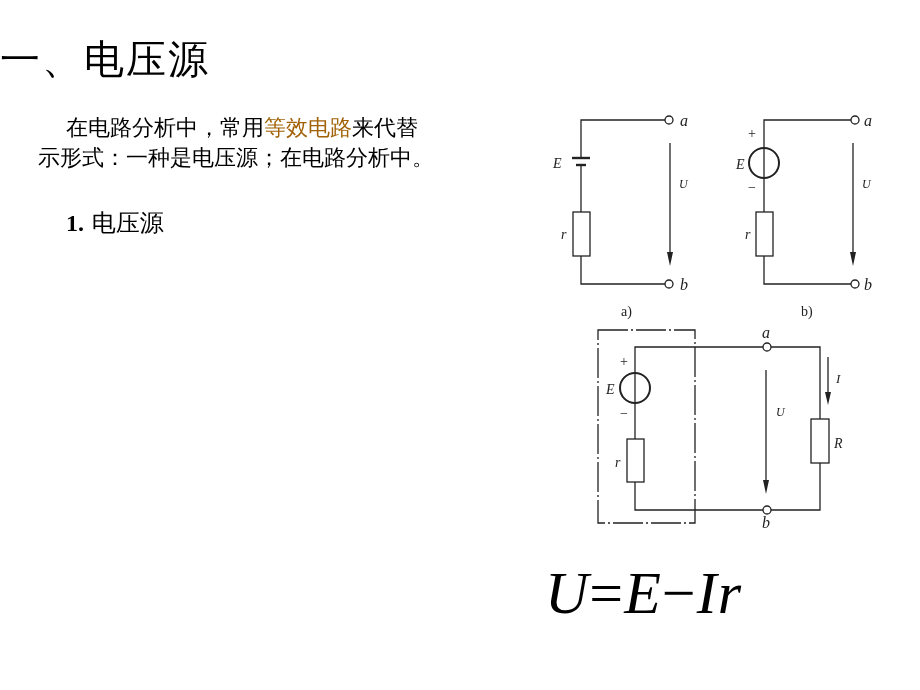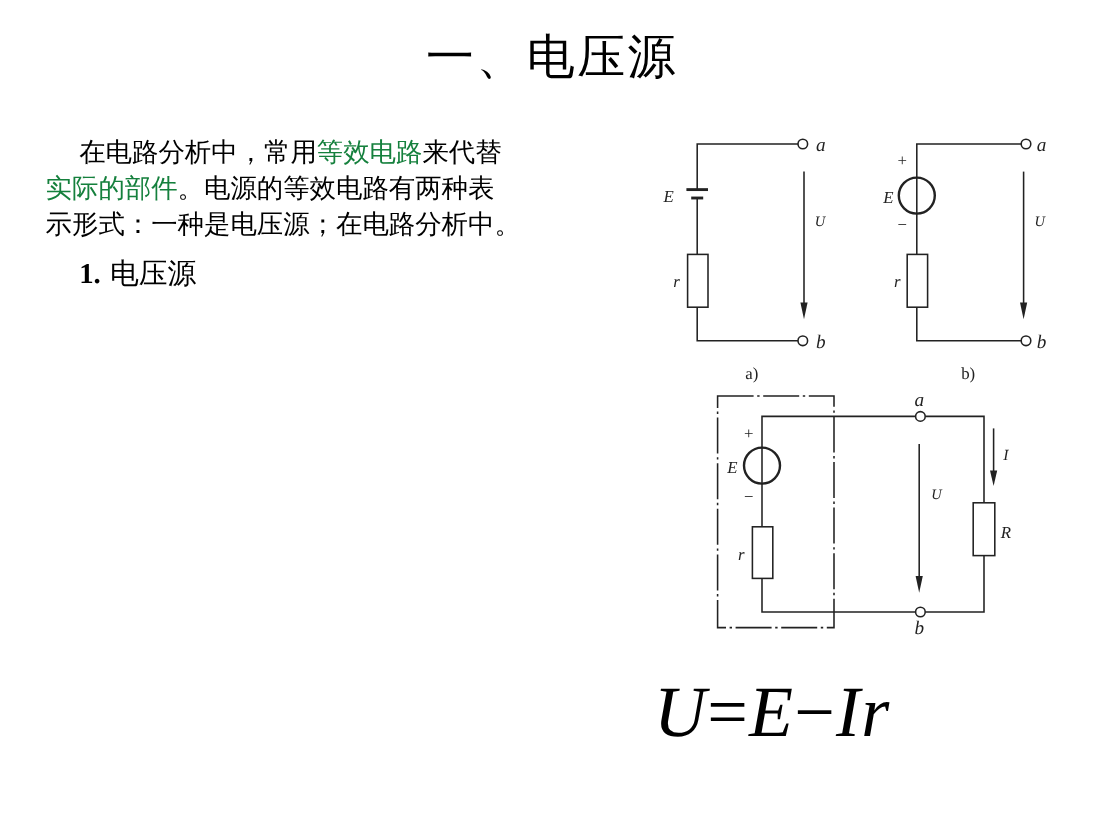--- a/index.html
+++ b/index.html
@@ -1,40 +1,39 @@
 <!DOCTYPE html>
 <html><head>
 <meta charset="utf-8">
 <style>
   html, body { margin:0; padding:0; }
   body { width:920px; height:690px; background:#ffffff; position:relative; overflow:hidden;
          font-family:"DejaVu Sans", "Liberation Sans", sans-serif; color:#000; }
-  .title { position:absolute; left:0; top:20px; width:920px; text-align:center;
+  .title { position:absolute; left:0; top:32px; width:920px; 
            font-family:"DejaVu Serif", "Liberation Serif", serif; font-size:40px; letter-spacing:2px; }
   .para { position:absolute; left:38px; top:113px; width:470px; font-size:22px; line-height:30px; }
   .para .line { white-space:nowrap; }
   .indent { padding-left:28px; }
-  .hl { color:#15803d; }
-  .sub { position:absolute; left:38px; top:207px; width:470px; font-size:24px; line-height:42px; }
+  .hl { color:#a16207; }
+  .sub { position:absolute; left:38px; top:207px; width:470px; font-size:24px; line-height:32px; }
   .sub .line { white-space:nowrap; }
   .bold-num { font-family:"Liberation Serif", serif; font-weight:bold; }
   .ital { font-family:"Liberation Serif", serif; font-style:italic; font-weight:bold; }
   .diagram { position:absolute; left:0; top:0; }
   .formula { position:absolute; left:545px; top:548px; font-family:"Liberation Serif", serif;
              font-style:italic; font-size:60px; line-height:90px; letter-spacing:1px; white-space:nowrap; }
   .formula .op { font-style:normal; }
 </style>
 </head>
 <body>
 
 <div class="title">一、电压源</div>
 
 <div class="para">
   <div class="line indent"><span>在电路分析中，常用</span><span class="hl">等效电路</span><span>来代替</span></div>
-  <div class="line"><span class="hl">实际的部件</span><span>。电源的等效电路有两种表</span></div>
   <div class="line">示形式：一种是电压源；在电路分析中。</div>
 </div>
 
 <div class="sub">
   <div class="line indent"><span class="bold-num">1.</span> <span>电压源</span></div>
 </div>
 
 <svg class="diagram" width="920" height="690" font-family="Liberation Serif, serif" font-style="italic" font-size="14" fill="none" stroke="#222" stroke-width="1.3">
 
   <g>

